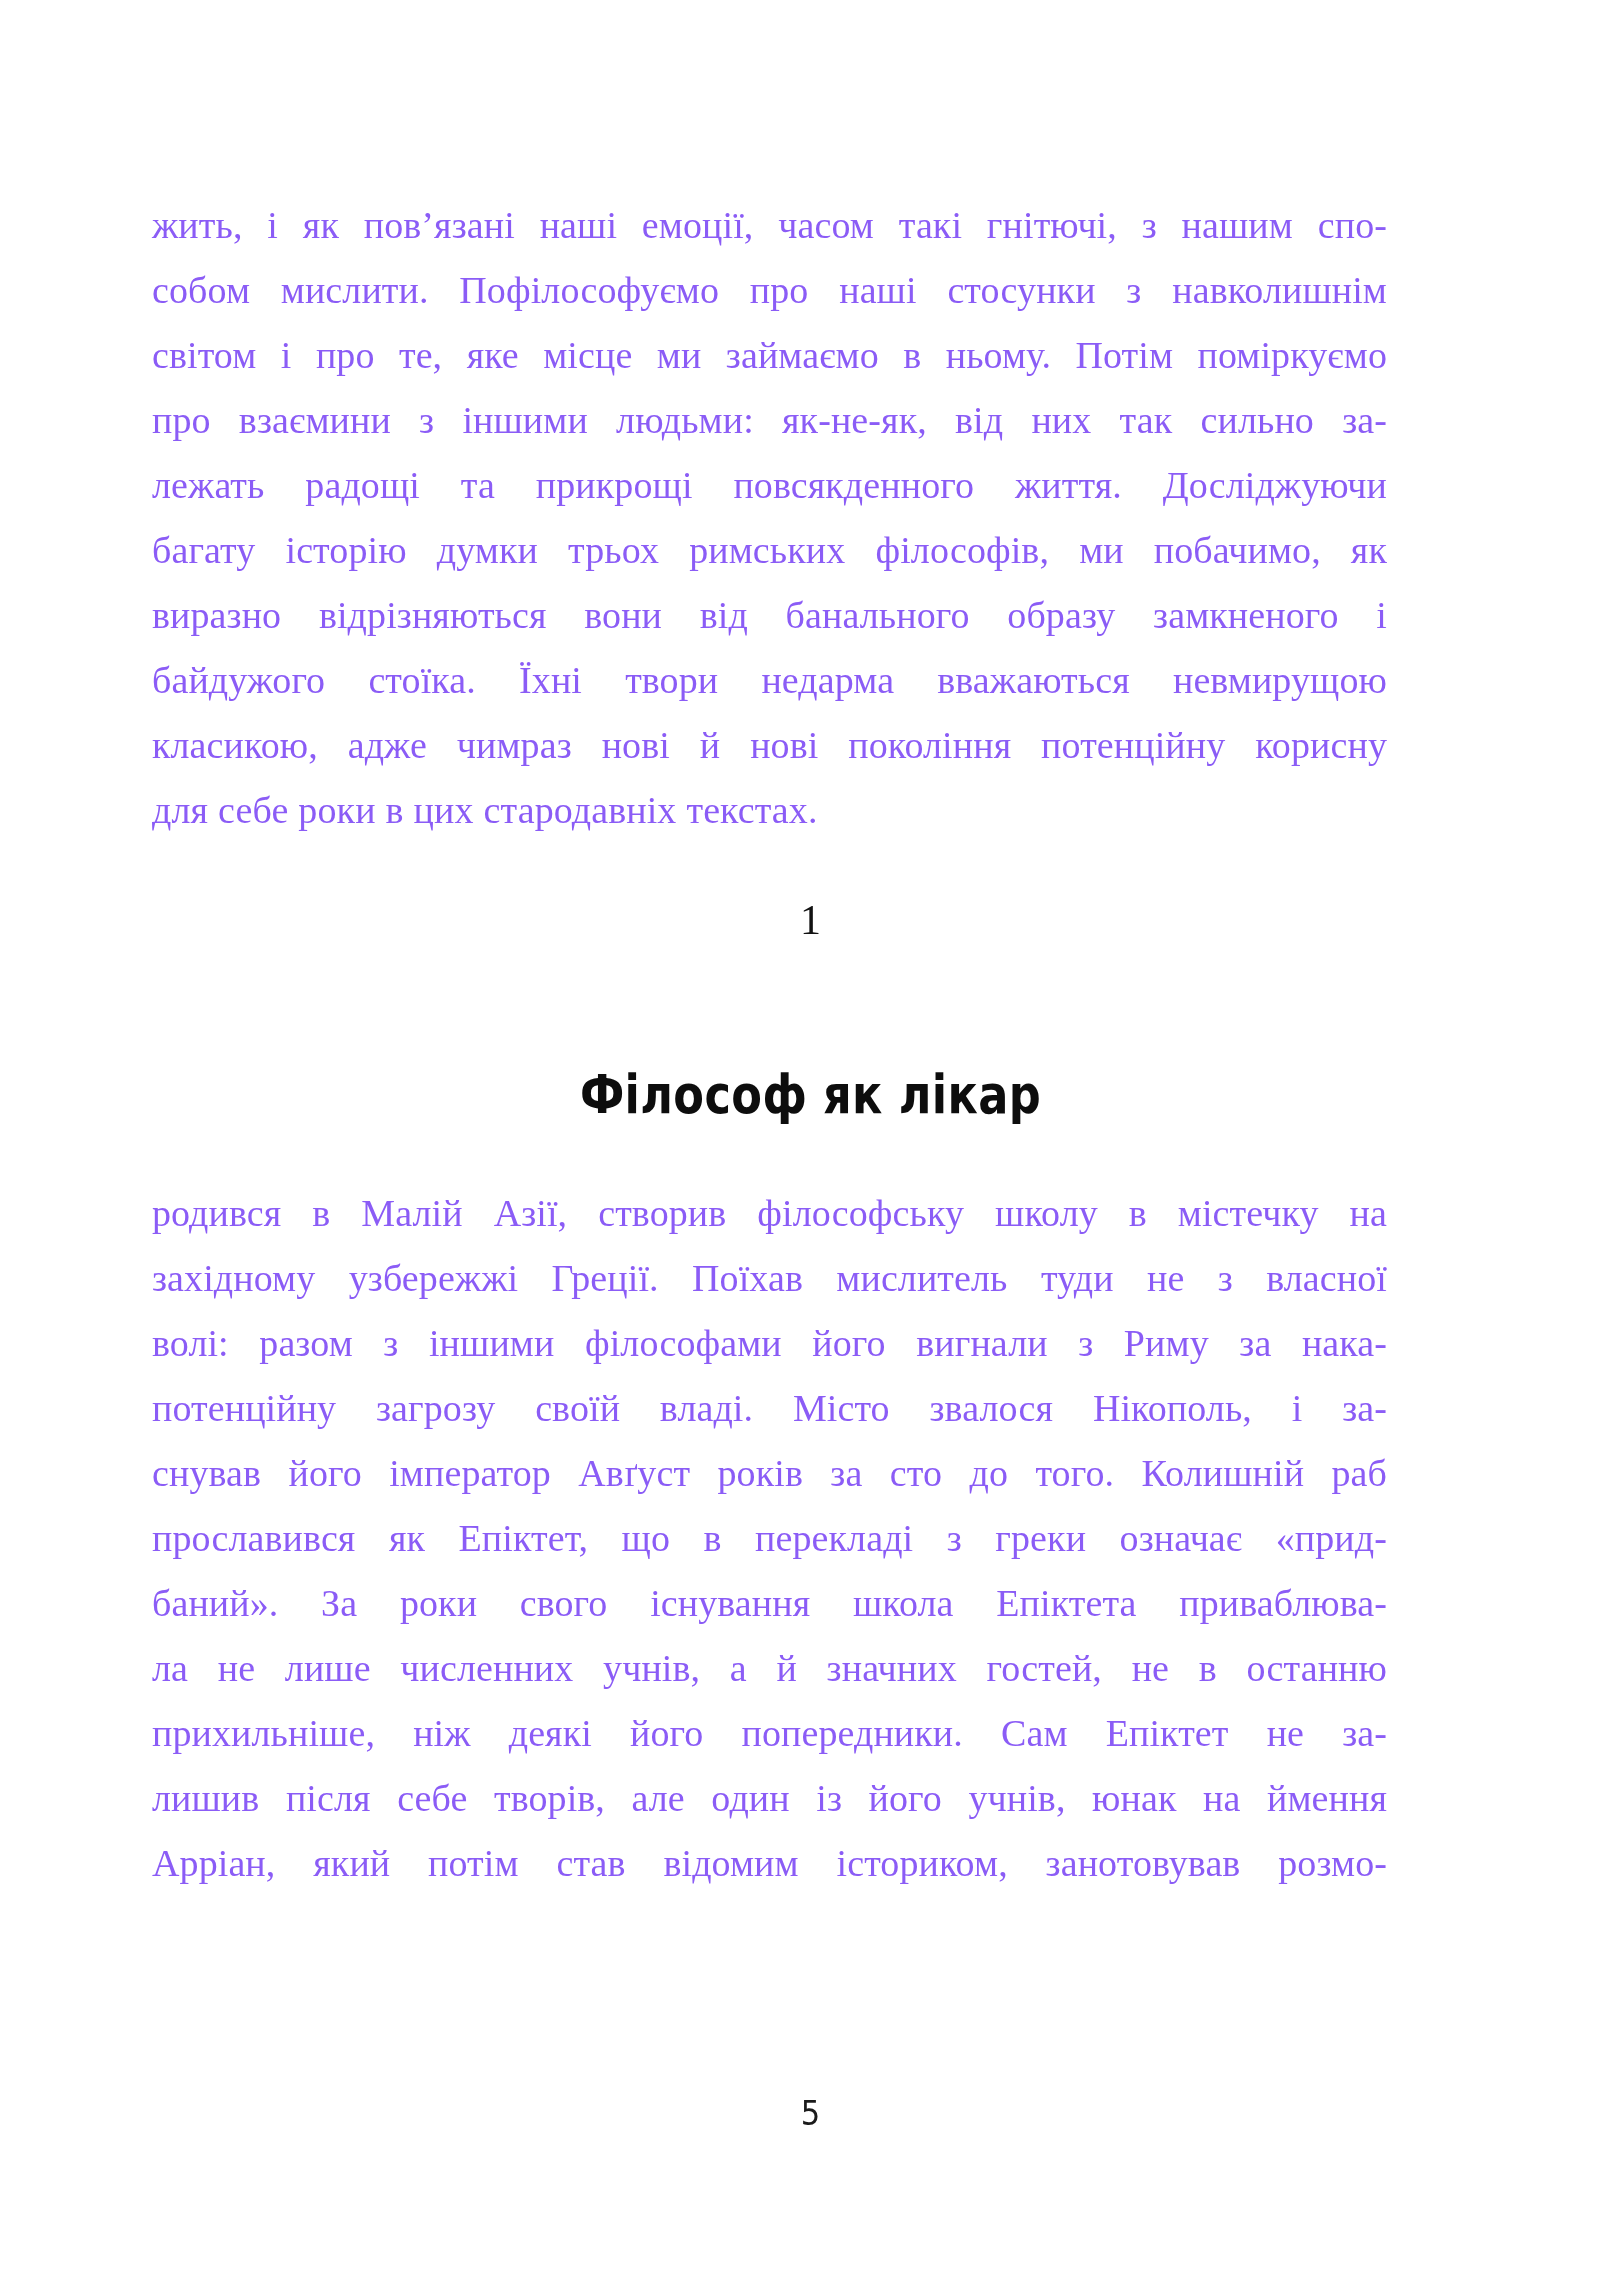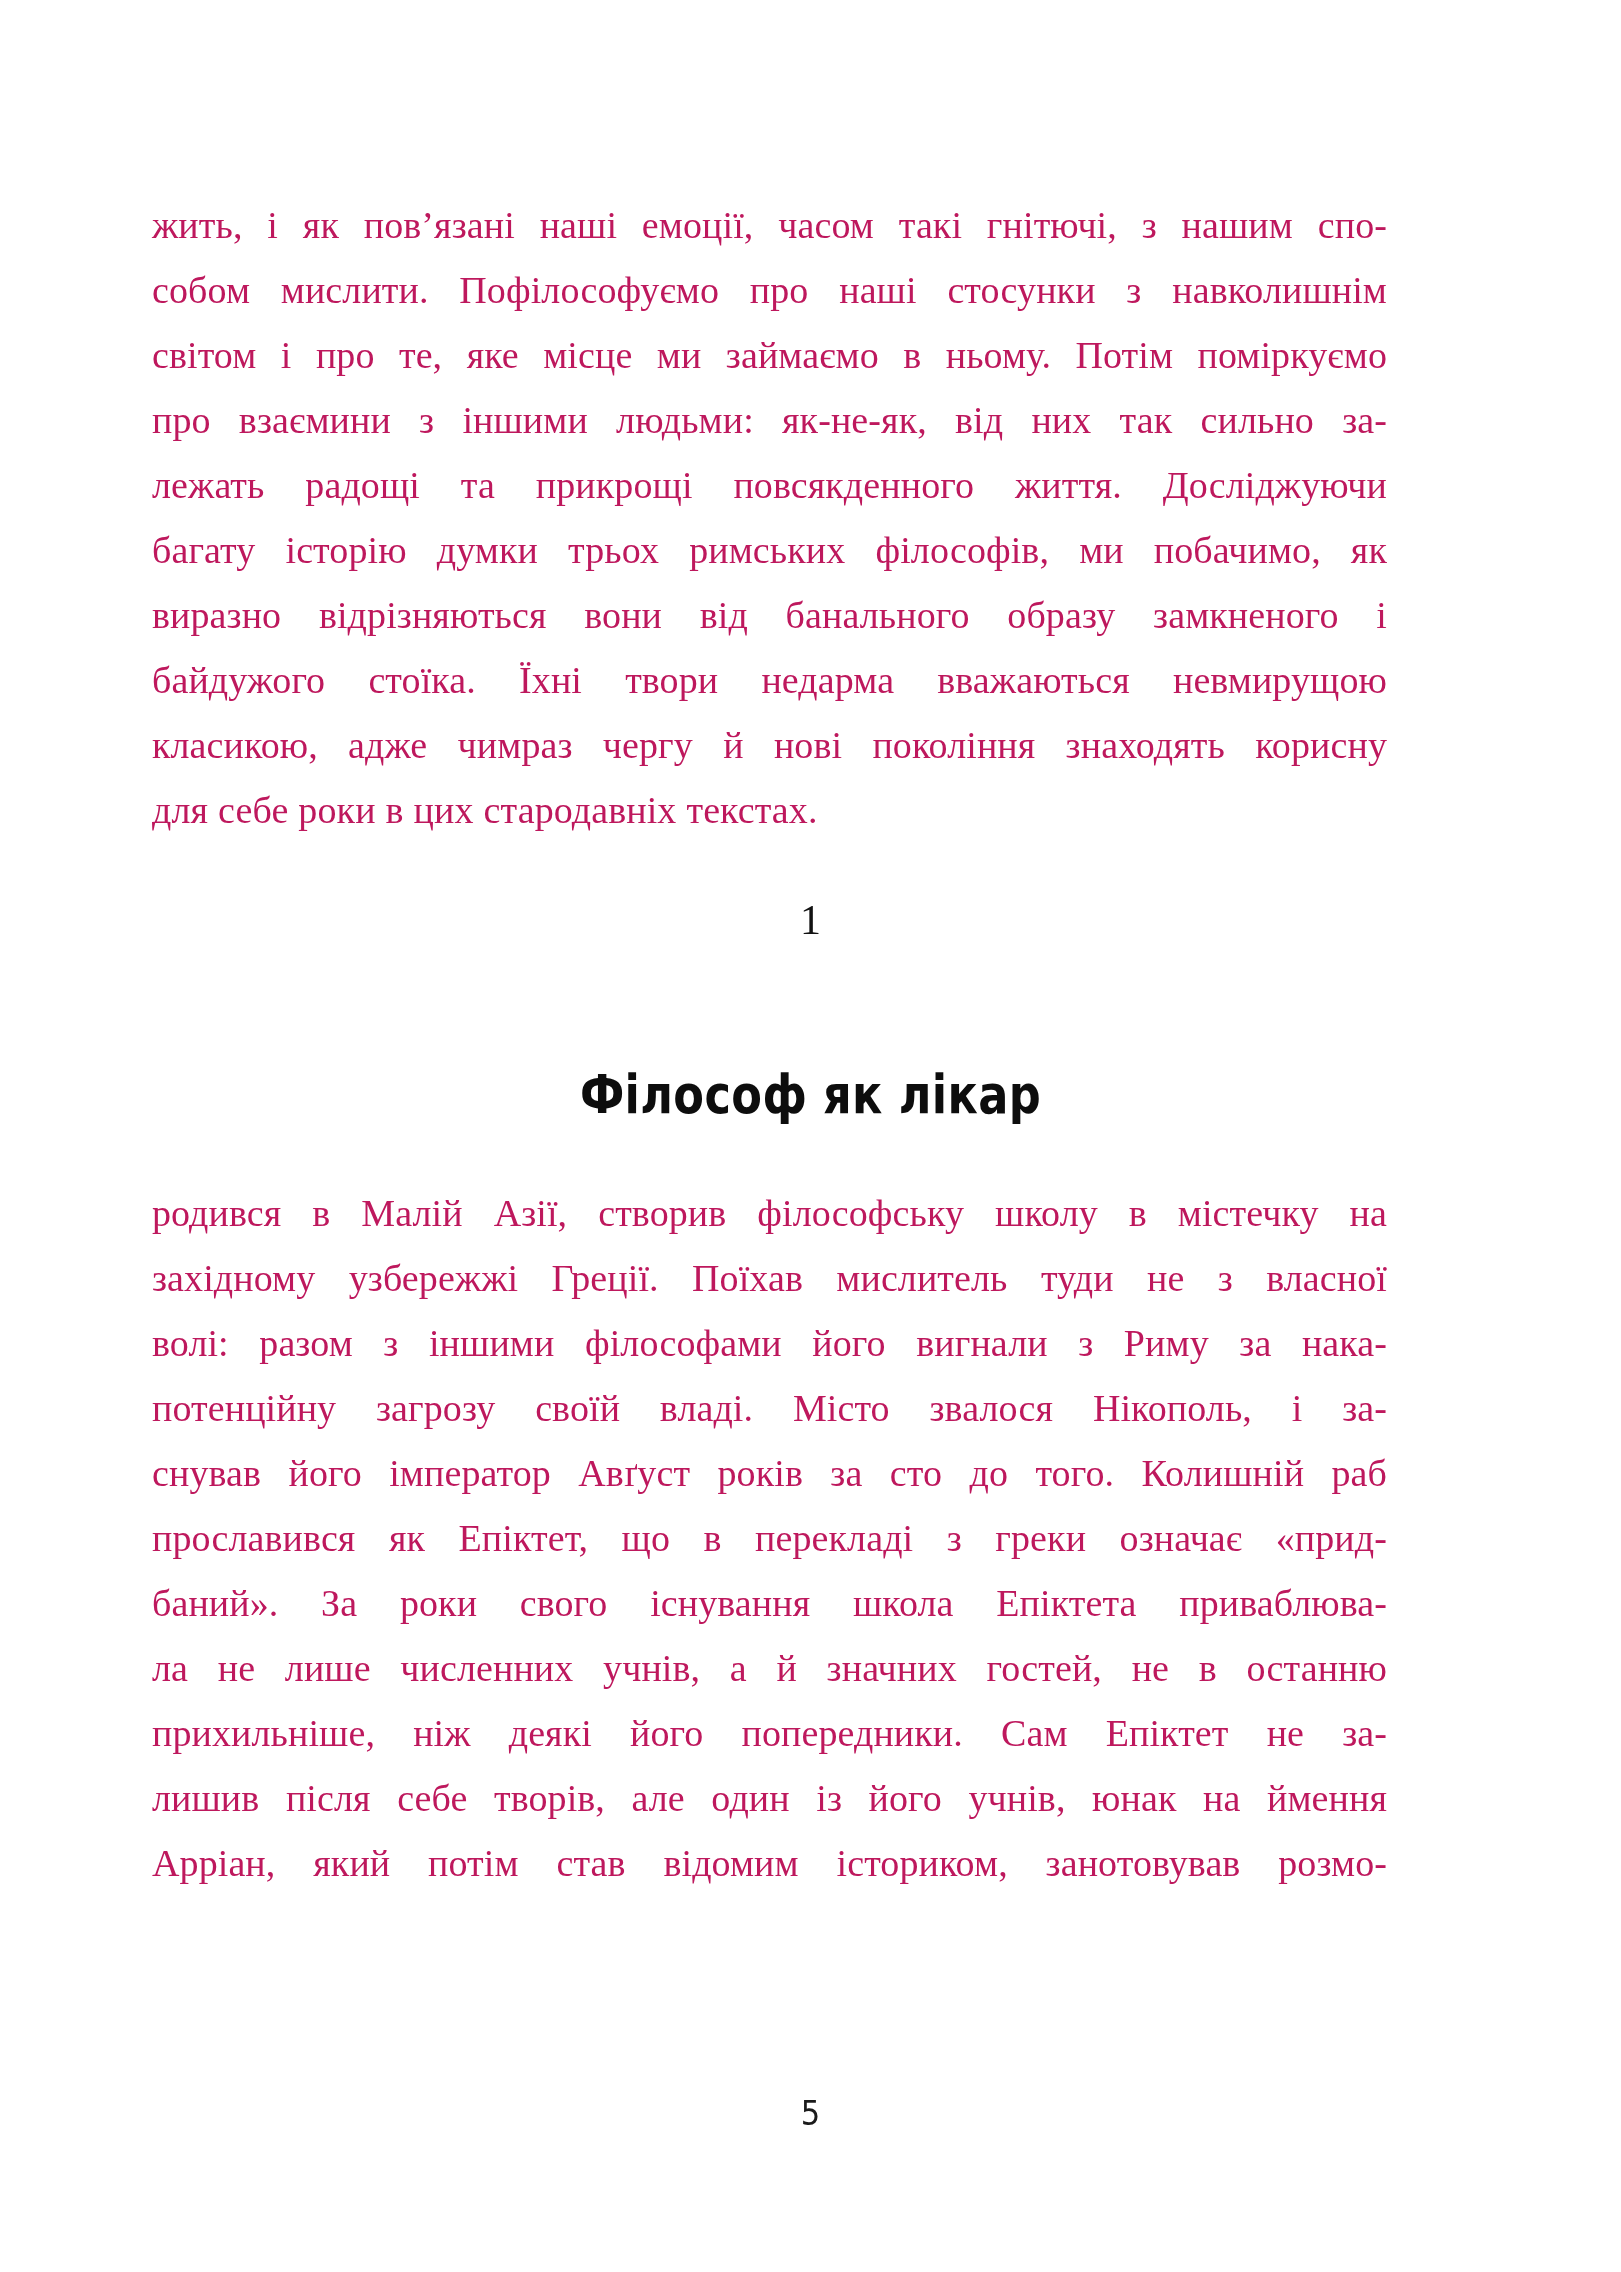--- a/index.html
+++ b/index.html
@@ -25,21 +25,21 @@
     background: #ffffff;
   }
 
   
   .para {
     font-family: "Liberation Serif", "DejaVu Serif", serif;
     font-size: 38px;
     line-height: 65px;
     text-align: justify;
     text-align-last: left;
-    color: #be185d;
+    color: #8b5cf6;
     margin: 0;
     letter-spacing: 0.1px;
     word-spacing: 0.4px;
     -webkit-font-smoothing: antialiased;
   }
 
   .para-continued {
     position: absolute;
     left: 152px;
     top: 193px;
@@ -124,21 +124,21 @@
 
   <div class="para para-continued">
     <span class="line j">жить, і як пов’язані наші емоції, часом такі гнітючі, з нашим спо-</span>
     <span class="line j">собом мислити. Пофілософуємо про наші стосунки з навколишнім</span>
     <span class="line j">світом і про те, яке місце ми займаємо в ньому. Потім поміркуємо</span>
     <span class="line j">про взаємини з іншими людьми: як-не-як, від них так сильно за-</span>
     <span class="line j">лежать радощі та прикрощі повсякденного життя. Досліджуючи</span>
     <span class="line j">багату історію думки трьох римських філософів, ми побачимо, як</span>
     <span class="line j">виразно відрізняються вони від банального образу замкненого і</span>
     <span class="line j">байдужого стоїка. Їхні твори недарма вважаються невмирущою</span>
-    <span class="line j">класикою, адже чимраз чергу й нові покоління знаходять корисну</span>
+    <span class="line j">класикою, адже чимраз нові й нові покоління потенційну корисну</span>
     <span class="line last">для себе роки в цих стародавніх текстах.</span>
   </div>
 
   <div class="chapter-number">1</div>
   <h1 class="chapter-title">Філософ як лікар</h1>
 
   <div class="para para-body">
     <span class="line j">родився в Малій Азії, створив філософську школу в містечку на</span>
     <span class="line j">західному узбережжі Греції. Поїхав мислитель туди не з власної</span>
     <span class="line j">волі: разом з іншими філософами його вигнали з Риму за нака-</span>

